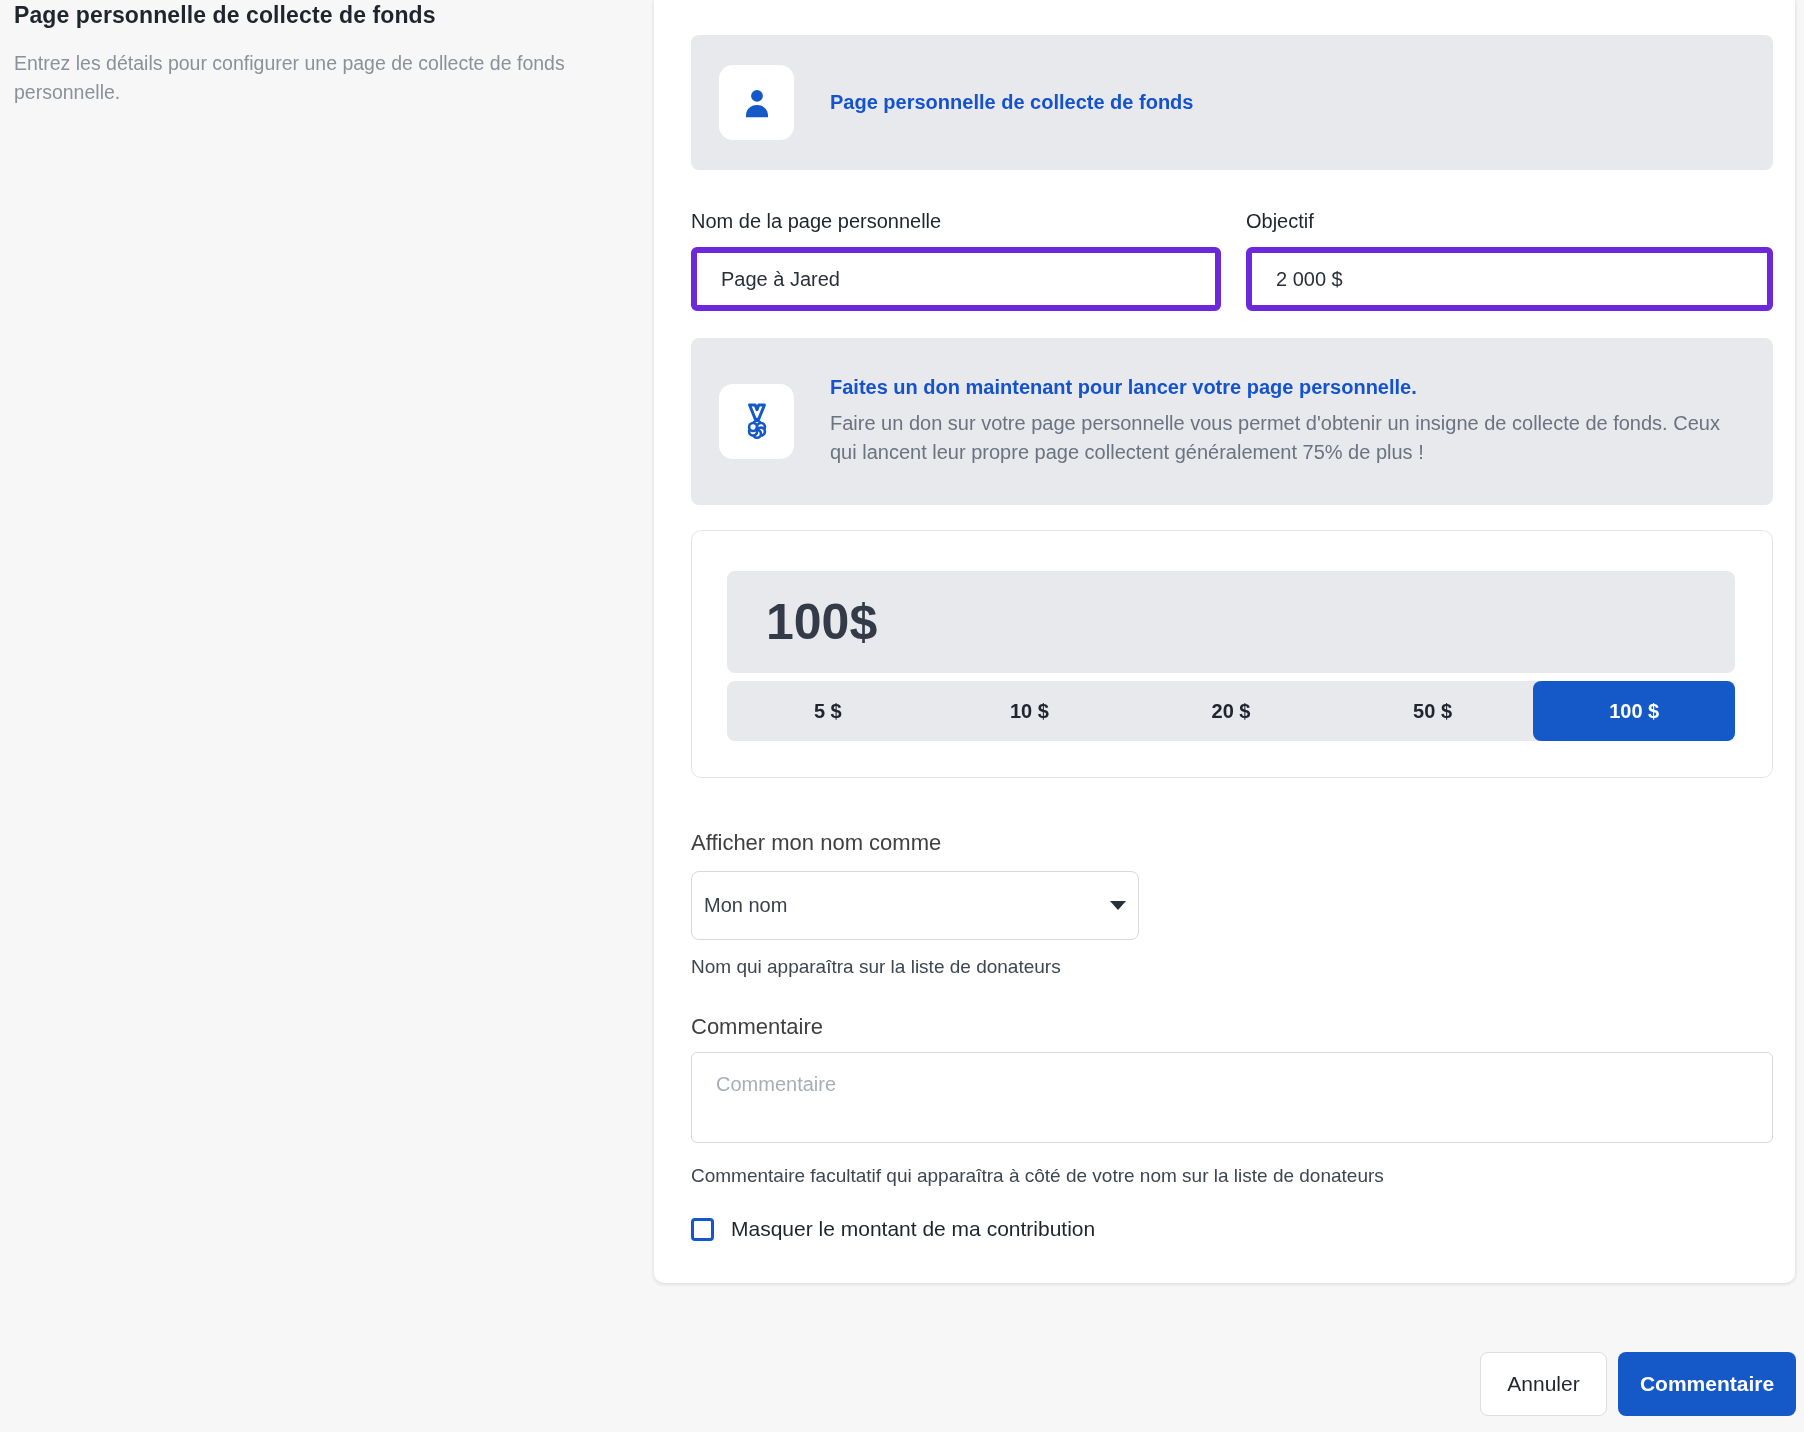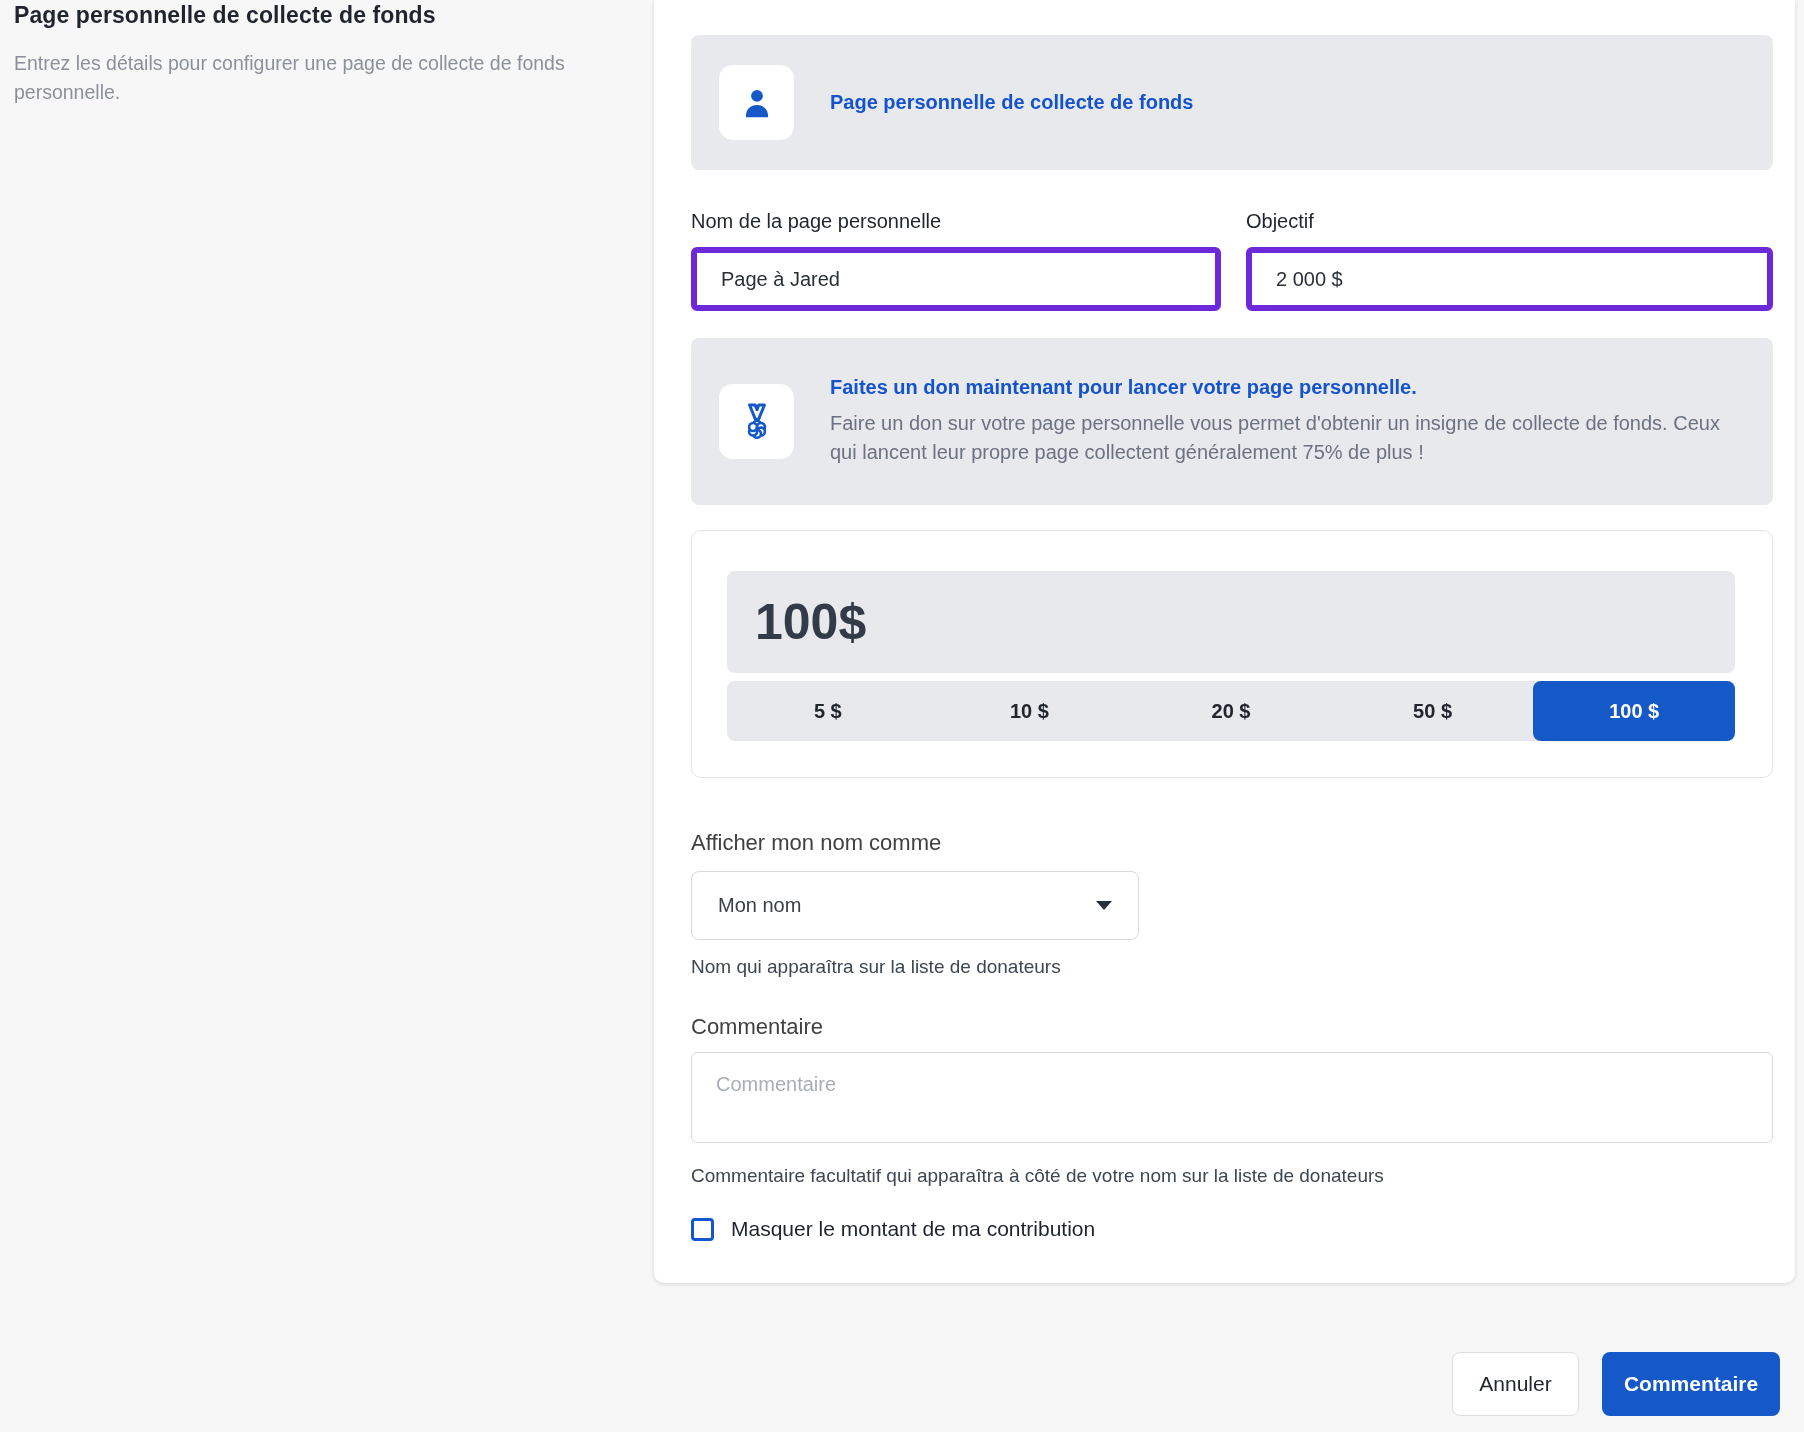--- a/index.html
+++ b/index.html
@@ -71,21 +71,21 @@
 
   
   .amount-card {
     margin-top: 25px; height: 248px;
     border: 1px solid #e2e4e8; border-radius: 10px;
     background: #fff;
     padding: 40px 37px 0 35px;
   }
   .amount-display {
     height: 102px; background: var(--banner-bg, #e8e9ec); border-radius: 8px;
-    display: flex; align-items: center; padding-left: 28px;
+    display: flex; align-items: center; padding-left: 39px;
     font-size: 50px; font-weight: 700; color: #333b49;
   }
   .amount-row {
     margin-top: 8px; height: 60px;
     background: var(--banner-bg, #e8e9ec); border-radius: 8px;
     display: flex;
   }
   .amount-btn {
     flex: 1 1 0; border: none; background: transparent;
     font-family: inherit; font-size: 20px; font-weight: 600; color: #20252f;
@@ -94,21 +94,21 @@
   .amount-btn.selected {
     background: var(--accent, #1558c8); color: #fff; font-weight: 700;
   }
 
   
   .section-label { margin-top: 52px; font-size: 22px; color: #404040; }
   .dropdown {
     margin-top: 15px; width: 448px; height: 69px;
     border: 1px solid #d7d9dc; border-radius: 8px; background: #fff;
     display: flex; align-items: center; justify-content: space-between;
-    padding: 0 26px; cursor: pointer;
+    padding: 0 12px; cursor: pointer;
   }
   .dropdown-value { font-size: 20px; color: #3a414c; }
   .caret-down {
     width: 0; height: 0;
     border-left: 8px solid transparent; border-right: 8px solid transparent;
     border-top: 9px solid #2a3038;
   }
   .helper { margin-top: 16px; font-size: 19px; color: #3e4651; }
   .comment-label { margin-top: 36px; }
   .comment-box {
@@ -122,21 +122,21 @@
 
   .checkbox-row { margin-top: 30px; display: flex; align-items: center; }
   .checkbox {
     width: 23px; height: 23px;
     border: 3px solid #1456cc; border-radius: 4px; background: #fff;
     cursor: pointer; flex: 0 0 auto;
   }
   .checkbox-label { margin-left: 17px; font-size: 21px; color: #1f242e; cursor: default; }
 
   
-  .footer { position: absolute; right: 24px; top: 1352px; display: flex; gap: 23px; }
+  .footer { position: absolute; right: 8px; top: 1352px; display: flex; gap: 11px; }
   .btn {
     height: 64px; border-radius: 8px; font-family: inherit; font-size: 21px;
     cursor: pointer;
   }
   .btn-cancel { width: 127px; background: #fff; border: 1px solid #dcdee1; color: #1f242e; }
   .btn-save { width: 178px; background: var(--accent, #1558c8); border: none; color: #fff; font-weight: 700; }
 </style>
 </head>
 <body style="background: rgb(247, 247, 248);">
 

